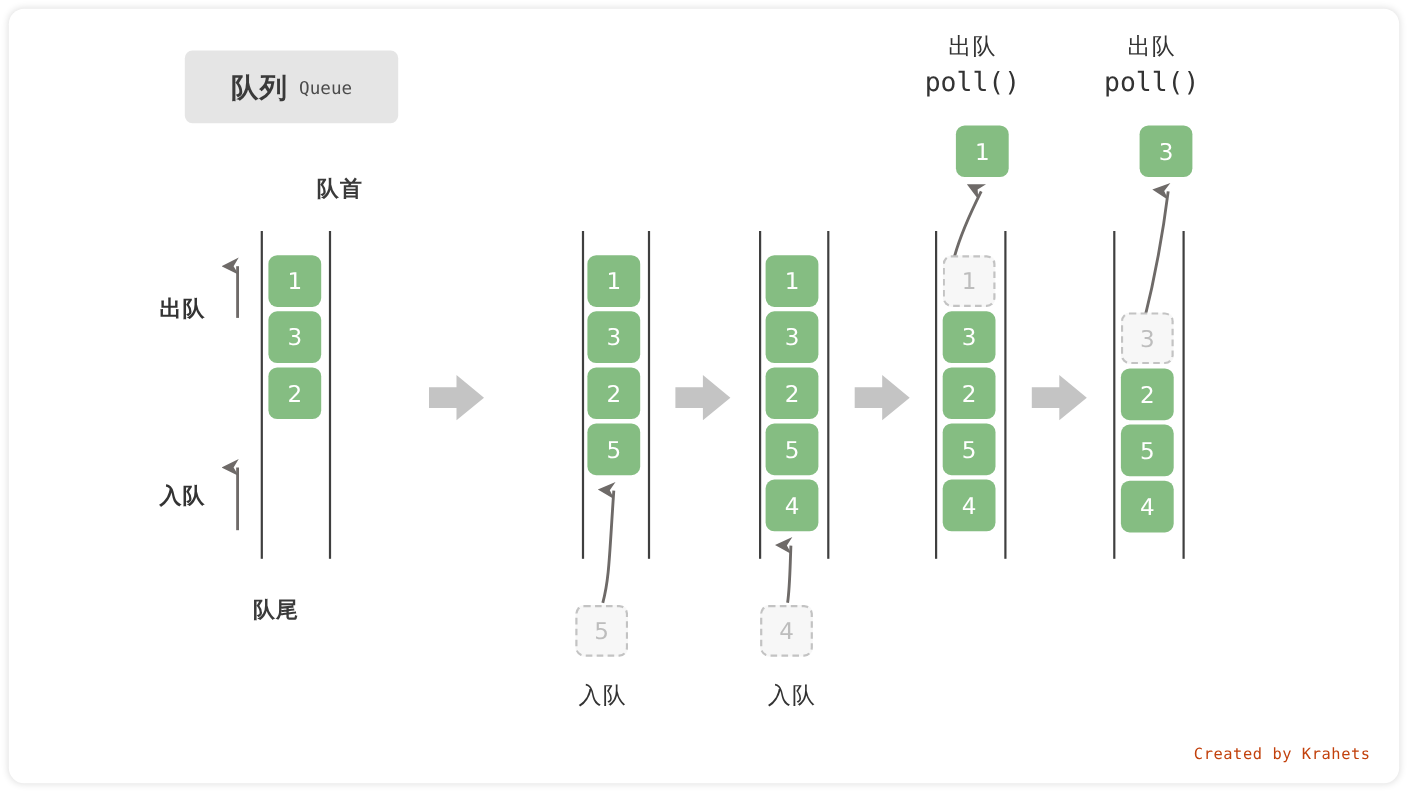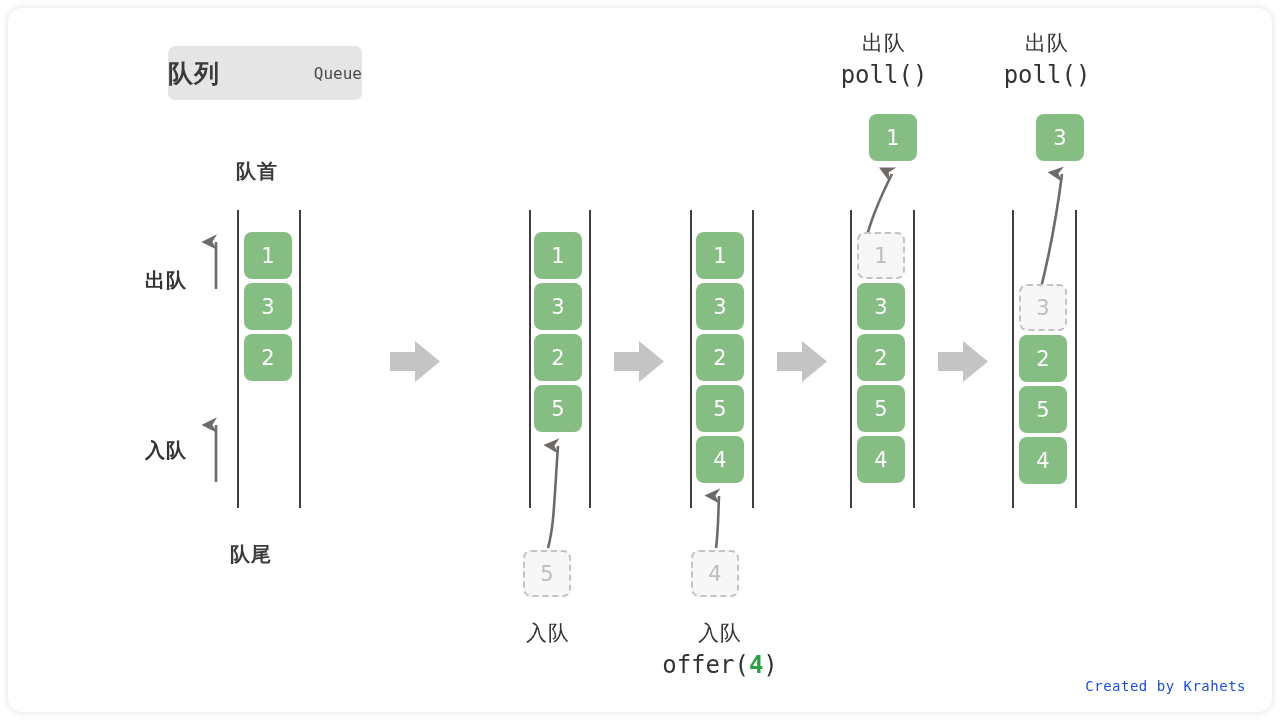--- a/index.html
+++ b/index.html
@@ -20,24 +20,24 @@
   #stage {
     position: absolute;
     left: 0; top: 0;
     width: 1280px; height: 720px;
   }
   .abs { position: absolute; }
 
   
   #title-badge {
     left: 168px; top: 46px;
-    width: 194px; height: 54px;
+    width: 194px; height: 66px;
     background: #e5e5e5;
     border-radius: 7px;
-    display: flex; align-items: center; justify-content: space-between;
+    display: flex; align-items: center; justify-content: center;
     gap: 10px;
   }
   #title-cn {
     font-size: 25px; font-weight: bold; color: #3a3a3a;
     letter-spacing: 1px;
   }
   #title-en {
     font-size: 16px; color: #4b4b4b;
     font-family: "DejaVu Sans Mono", "Liberation Mono", monospace;
   }
@@ -88,38 +88,38 @@
     background: #f7f7f7;
     border: 2px dashed #c3c3c3;
     color: #bdbdbd;
   }
 
   
   #watermark {
     right: 34px; bottom: 26px;
     font-family: "DejaVu Sans Mono", "Liberation Mono", monospace;
     font-size: 14px;
-    color: #1d4ed8;
+    color: #c2410c;
     letter-spacing: 0.5px;
   }
   svg { overflow: visible; }
 </style>
 </head>
 <body>
 
 <div id="card"></div>
 
 <div id="stage">
 
   <div class="abs" id="title-badge">
     <span id="title-cn">队列</span>
     <span id="title-en">Queue</span>
   </div>
 
-  <div class="abs head-label" style="left:200px; top:158px; width:114px;">队首</div>
+  <div class="abs head-label" style="left:216px; top:158px; width:114px;text-align:right;">队首</div>
 
   <div class="abs rail" style="left:237px; top:210px; height:298px;"></div>
   <div class="abs rail" style="left:299px; top:210px; height:298px;"></div>
 
   <div class="abs" style="left:244px; top:232px; display:flex; flex-direction:column; gap:4px;">
     <div class="qbox">1</div>
     <div class="qbox">3</div>
     <div class="qbox">2</div>
   </div>
 
@@ -183,21 +183,20 @@
   </div>
 
   <div class="abs qbox ghost" style="left:691px; top:550px;">4</div>
 
   <svg class="abs" style="left:688px; top:482px;" width="60" height="80">
     <path d="M28,66 C30,52 30,40 31,14" stroke="#6e6a68" stroke-width="2.6" fill="none" marker-end="url(#arrowTilt1)"></path>
   </svg>
 
   <div class="abs op-label" style="left:624px; top:618px; width:192px;">
     <div class="op-cn">入队</div>
-    <div class="op-code"><span>offer(</span><span class="num">4</span><span>)</span></div>
   </div>
 
   <svg class="abs" style="left:777px; top:341px;" width="52" height="42">
     <path d="M0,11 L25,11 L25,0 L50,20.5 L25,41 L25,30 L0,30 Z" fill="#c4c4c4"></path>
   </svg>
 
   <div class="abs op-label" style="left:810px; top:28px; width:148px;">
     <div class="op-cn">出队</div>
     <div class="op-code">poll()</div>
   </div>

